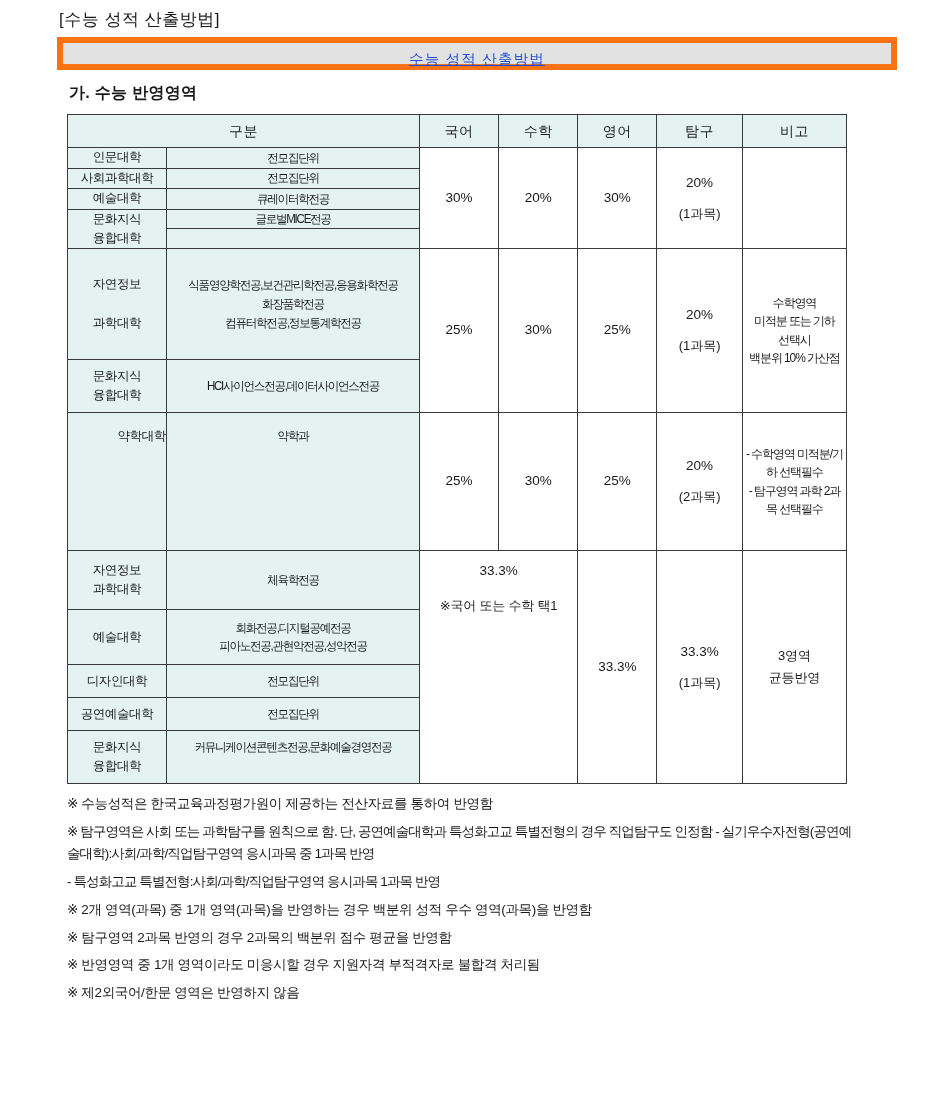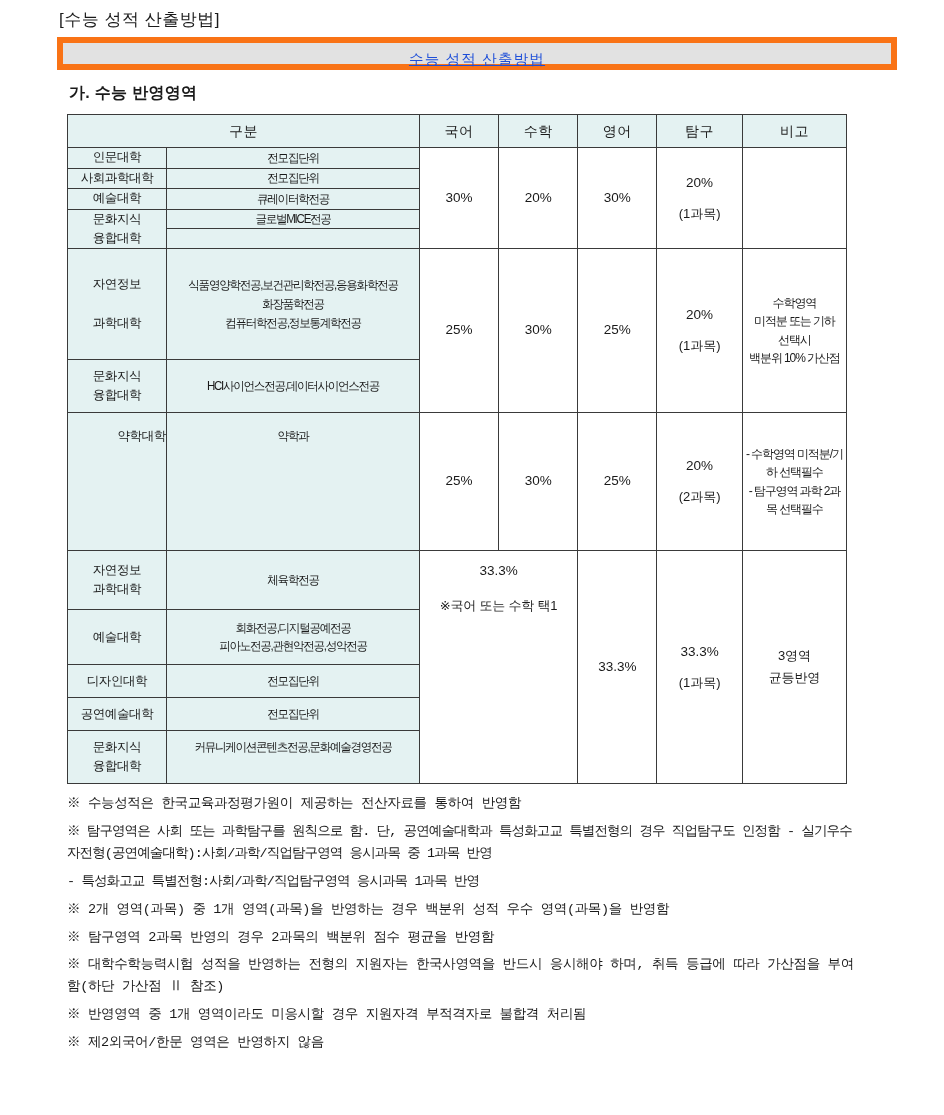--- a/index.html
+++ b/index.html
@@ -139,21 +139,20 @@
     display: block;
     margin-top: 14px;
     font-size: 13px;
     letter-spacing: -0.2px;
   }
 
   
   .notes {
     margin: 9px 0 0 10px;
     width: 790px;
-    font-family: Liberation Mono, monospace;
   }
   .notes p {
     margin: 0 0 6px 0;
     font-size: 13.5px;
     line-height: 1.62;
     letter-spacing: -0.35px;
     color: #1a1a1a;
   }
   .notes p.tight {
     letter-spacing: -0.9px;
@@ -305,18 +304,17 @@
       </tr>
     </tbody>
   </table>
 
   <div class="notes">
     <p>※ 수능성적은 한국교육과정평가원이 제공하는 전산자료를 통하여 반영함</p>
     <p class="tight">※ 탐구영역은 사회 또는 과학탐구를 원칙으로 함. 단, 공연예술대학과 특성화고교 특별전형의 경우 직업탐구도 인정함 - 실기우수자전형(공연예술대학):사회/과학/직업탐구영역 응시과목 중 1과목 반영</p>
     <p class="tight">- 특성화고교 특별전형:사회/과학/직업탐구영역 응시과목 1과목 반영</p>
     <p>※ 2개 영역(과목) 중 1개 영역(과목)을 반영하는 경우 백분위 성적 우수 영역(과목)을 반영함</p>
     <p>※ 탐구영역 2과목 반영의 경우 2과목의 백분위 점수 평균을 반영함</p>
-    <p>※ 대학수학능력시험 성적을 반영하는 전형의 지원자는 한국사영역을 반드시 응시해야 하며, 취득 등급에 따라 가산점을 부여함(하단 가산점 Ⅱ 참조)</p>
     <p>※ 반영영역 중 1개 영역이라도 미응시할 경우 지원자격 부적격자로 불합격 처리됨</p>
     <p>※ 제2외국어/한문 영역은 반영하지 않음</p>
   </div>
 
 </div>
 
 </body></html>

